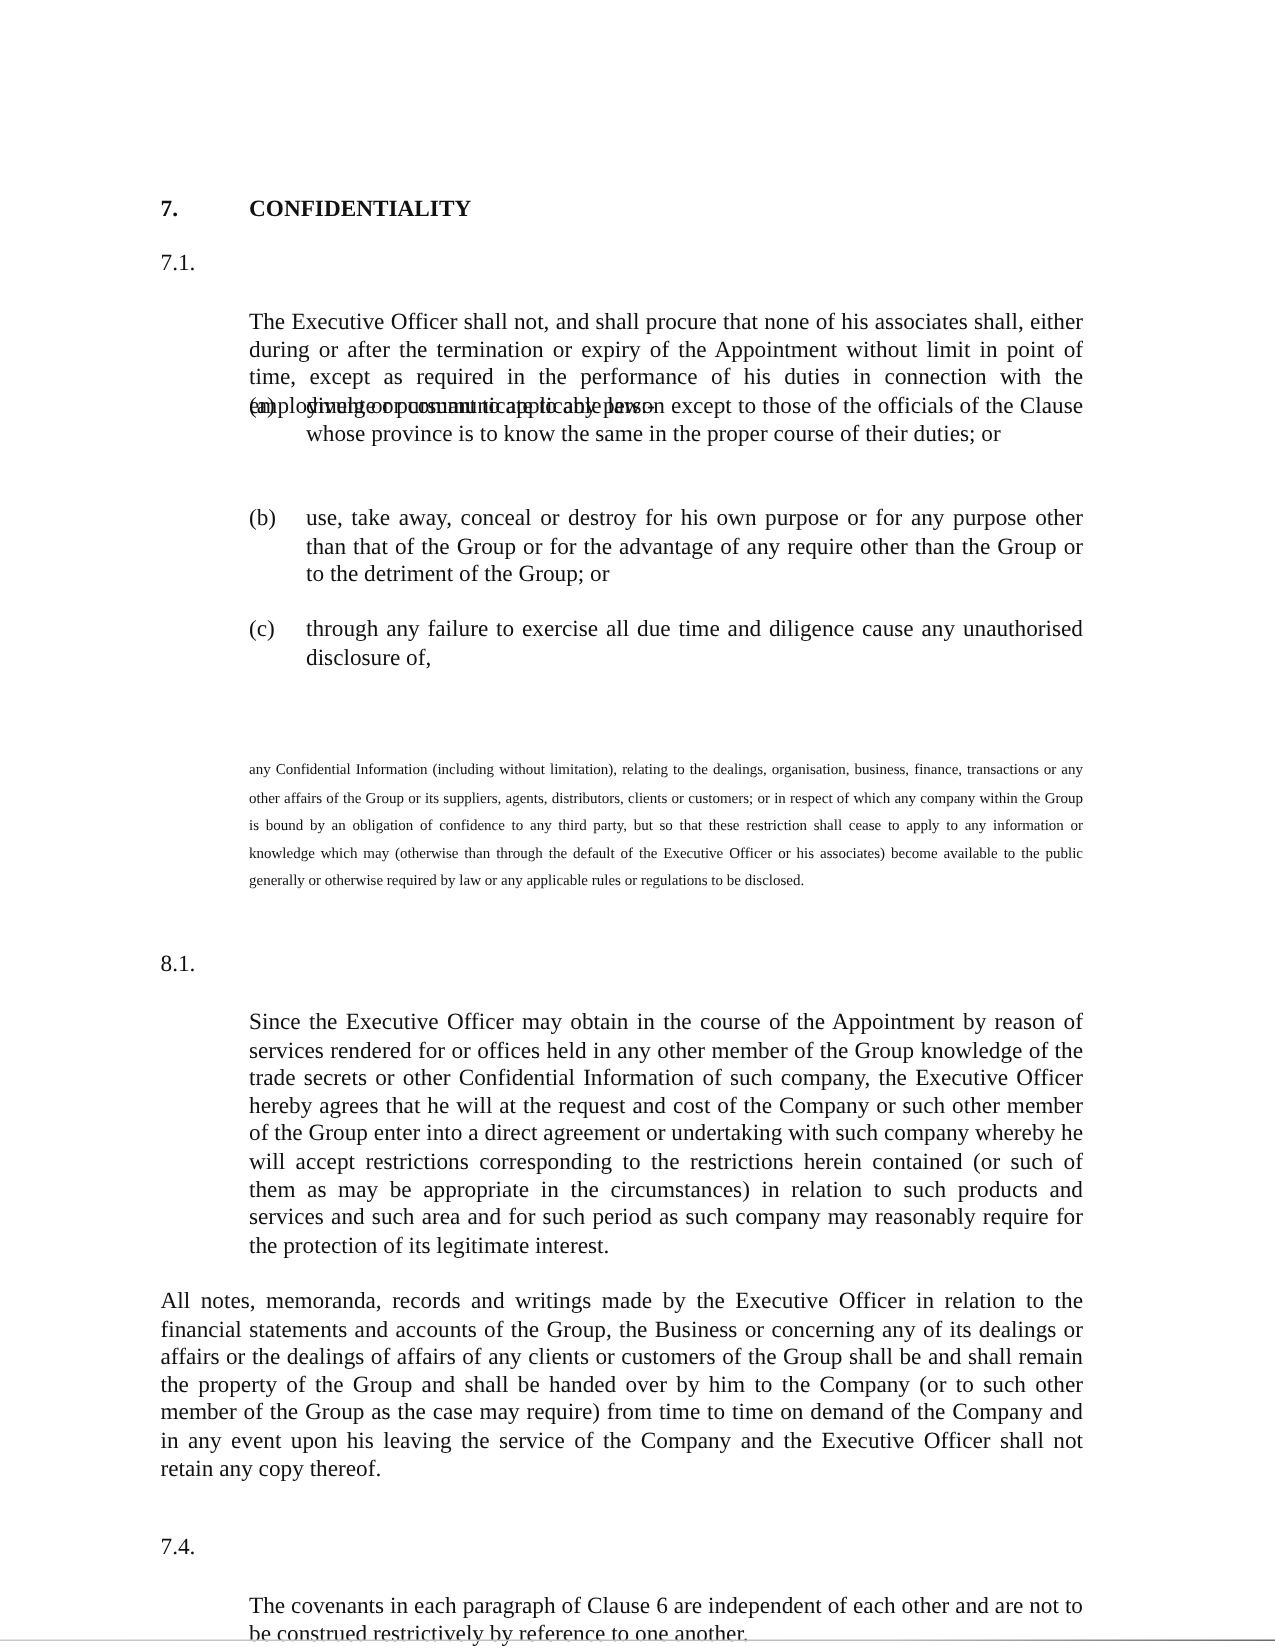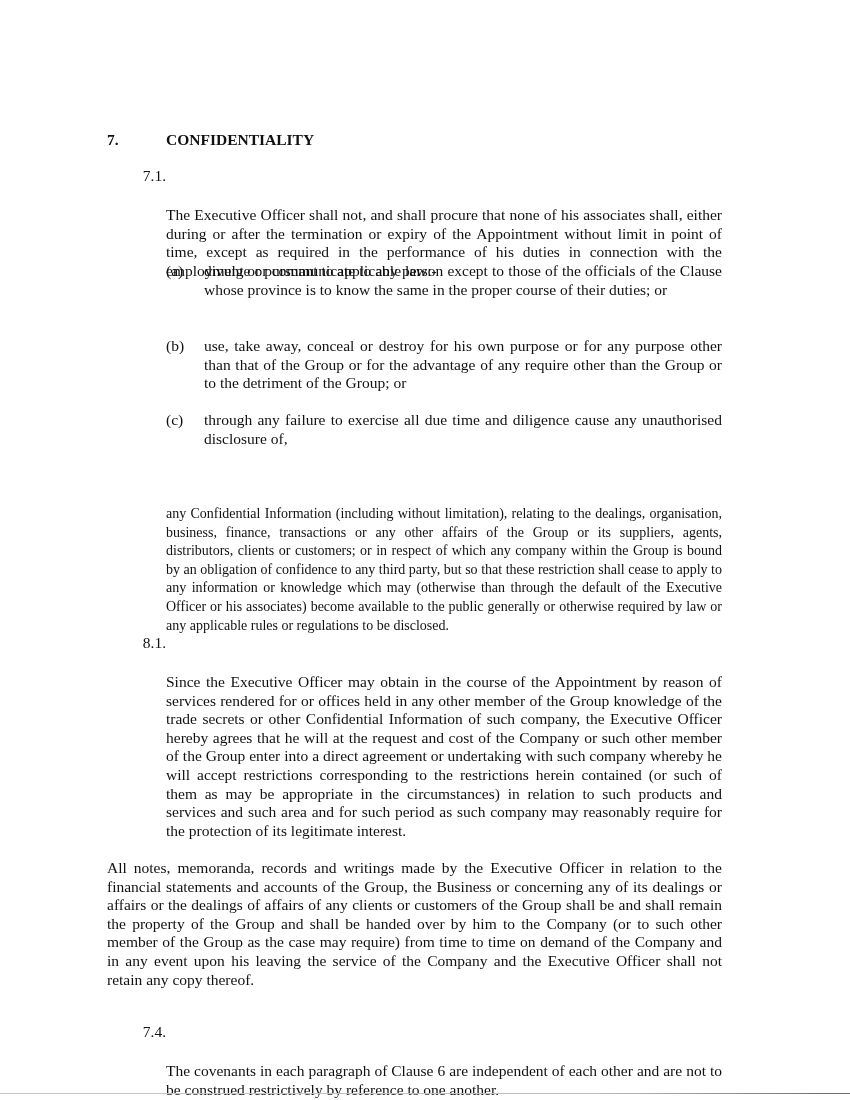--- a/index.html
+++ b/index.html
@@ -34,21 +34,20 @@
       position: absolute;
       left: 107px;
       width: 615px;
       display: flex;
       font-size: 15.5px;
       line-height: 18.6px;
     }
     .clause .num {
       width: 59px;
       flex: 0 0 59px;
-      text-align: right;
     }
     .clause .body {
       flex: 1 1 auto;
       text-align: justify;
     }
     .subclause {
       position: absolute;
       left: 166px;
       width: 556px;
       display: flex;
@@ -61,21 +60,21 @@
     }
     .subclause .body {
       flex: 1 1 auto;
       text-align: justify;
       text-align-last: left;
     }
     .tail {
       position: absolute;
       left: 166px;
       width: 556px;
-      font-size: 14px;
+      font-size: 10px;
       line-height: 18.6px;
       text-align: justify;
     }
     .justify-last { text-align-last: left; margin-top: 39px; }
     .bottom-rule {
       position: absolute;
       left: 0;
       top: 1093px;
       width: 850px;
       height: 1px;

